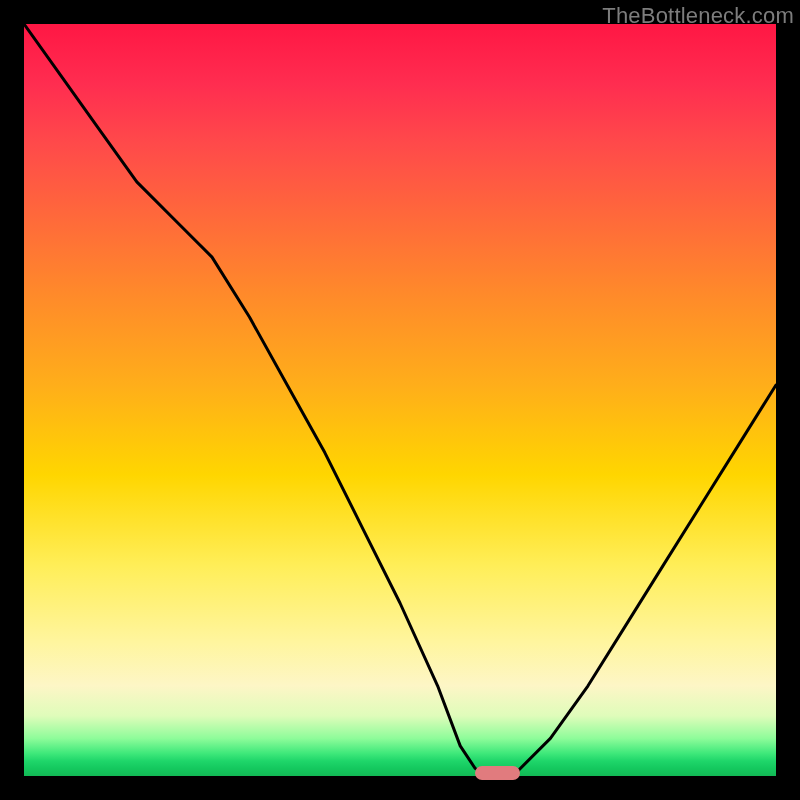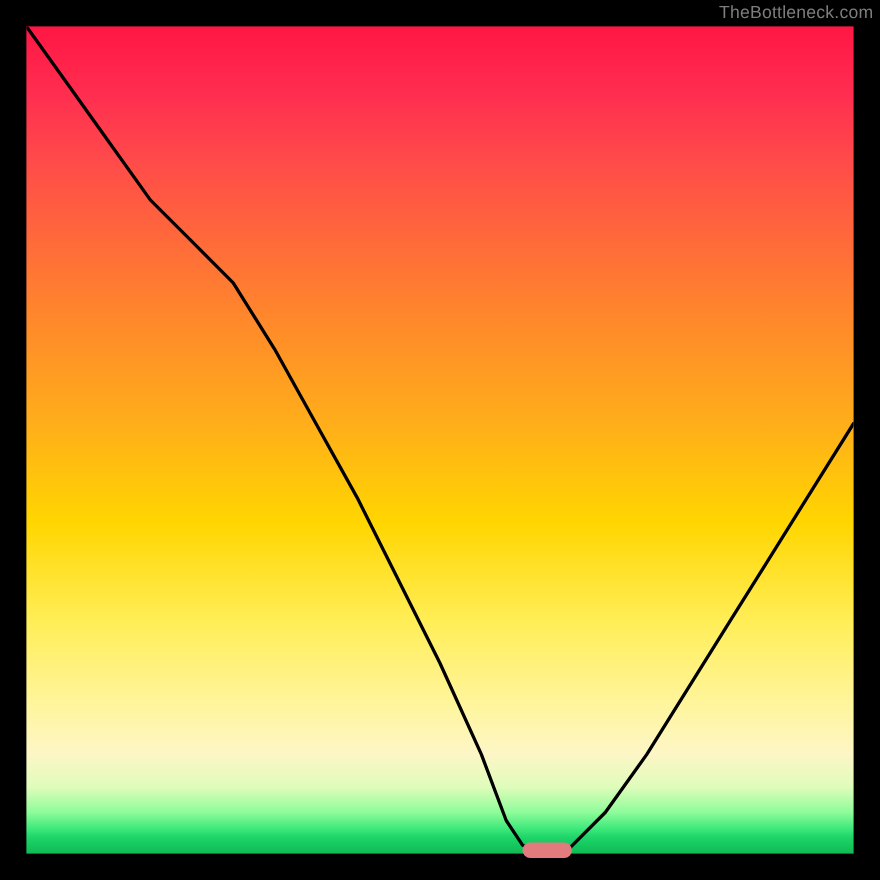--- a/index.html
+++ b/index.html
@@ -54,21 +54,21 @@
     position: absolute;
     height: 14px;
     border-radius: 7px;
     background: #e17b7e;
   }
   .watermark {
     position: absolute;
     top: 3px;
     right: 6px;
     color: #7d7d7d;
-    font-size: 16px;
+    font-size: 22px;
     letter-spacing: 0.2px;
   }
 </style>
 </head>
 <body>
 
 <div class="frame">
 
   <div class="plot">
 

